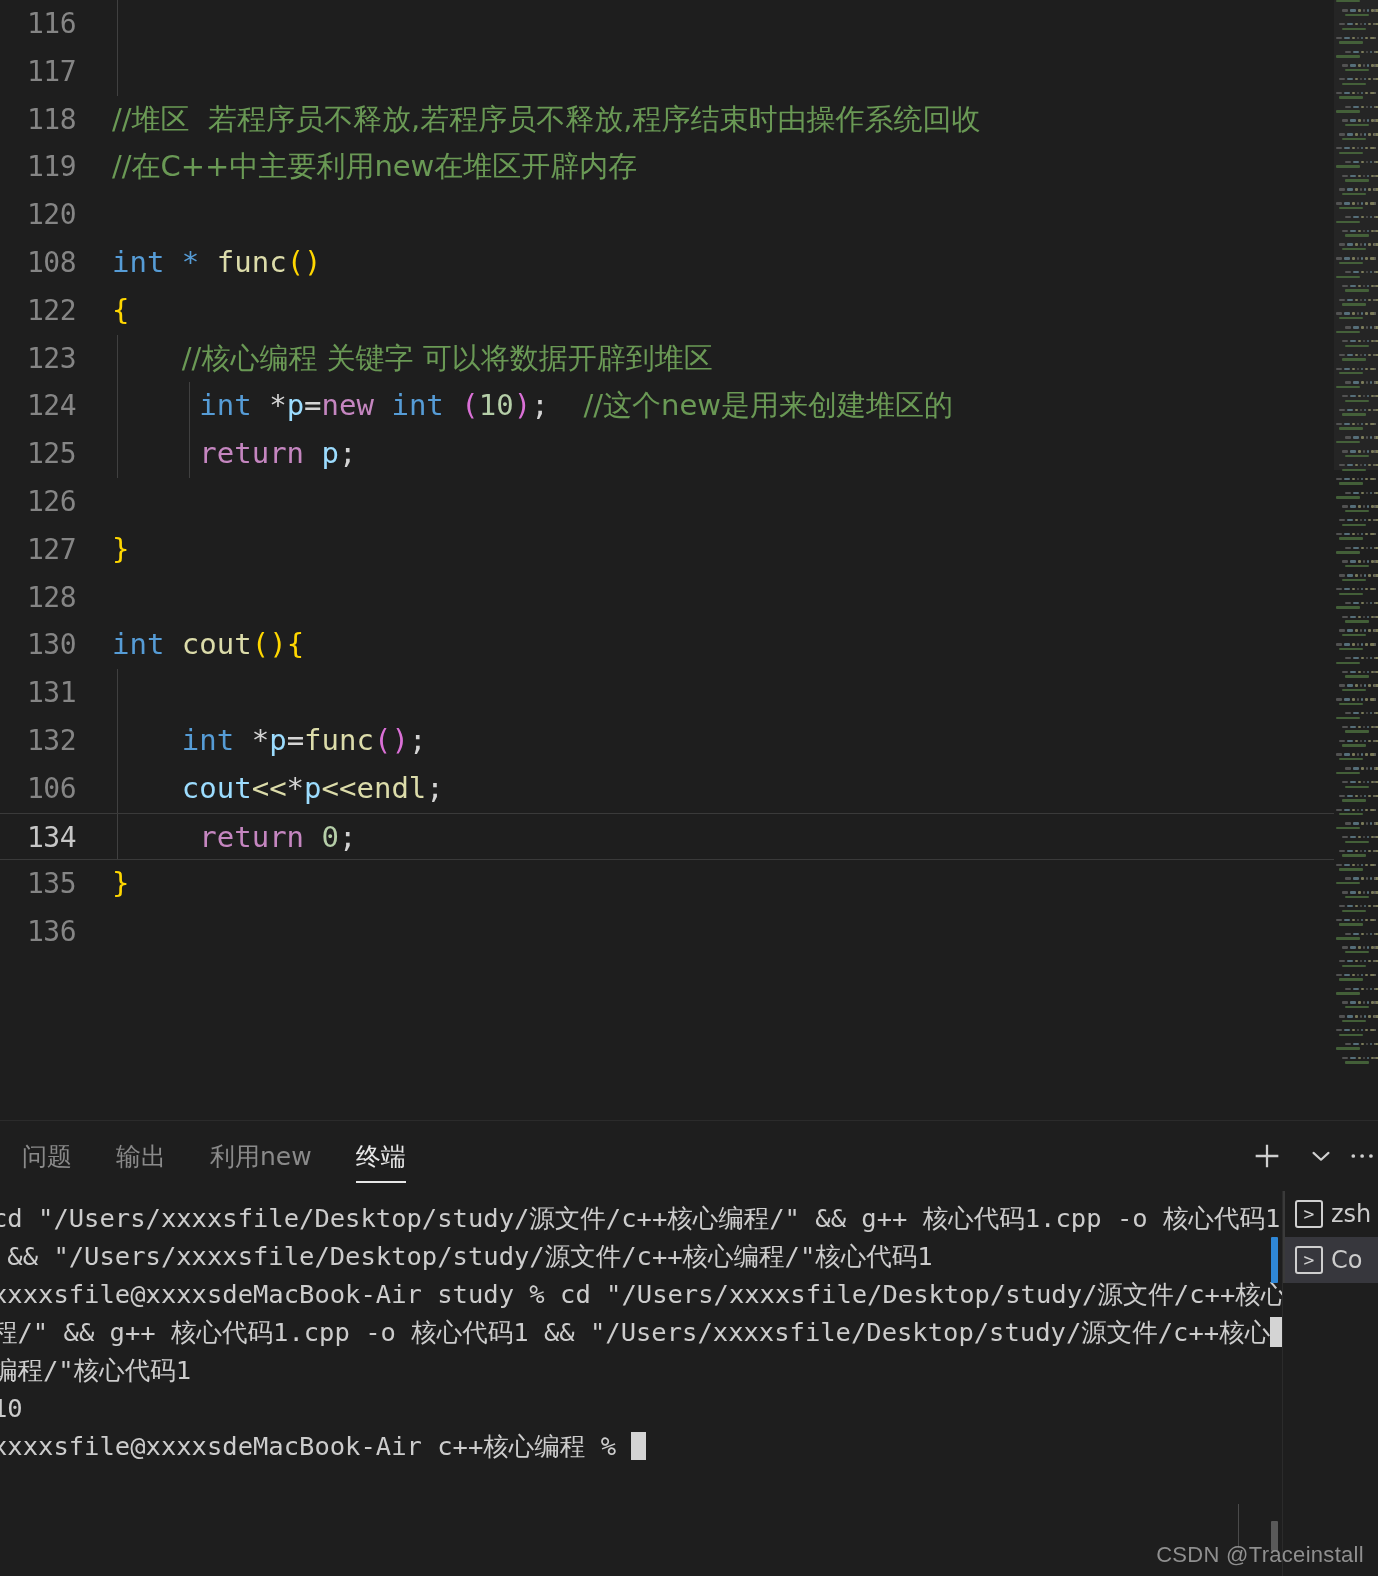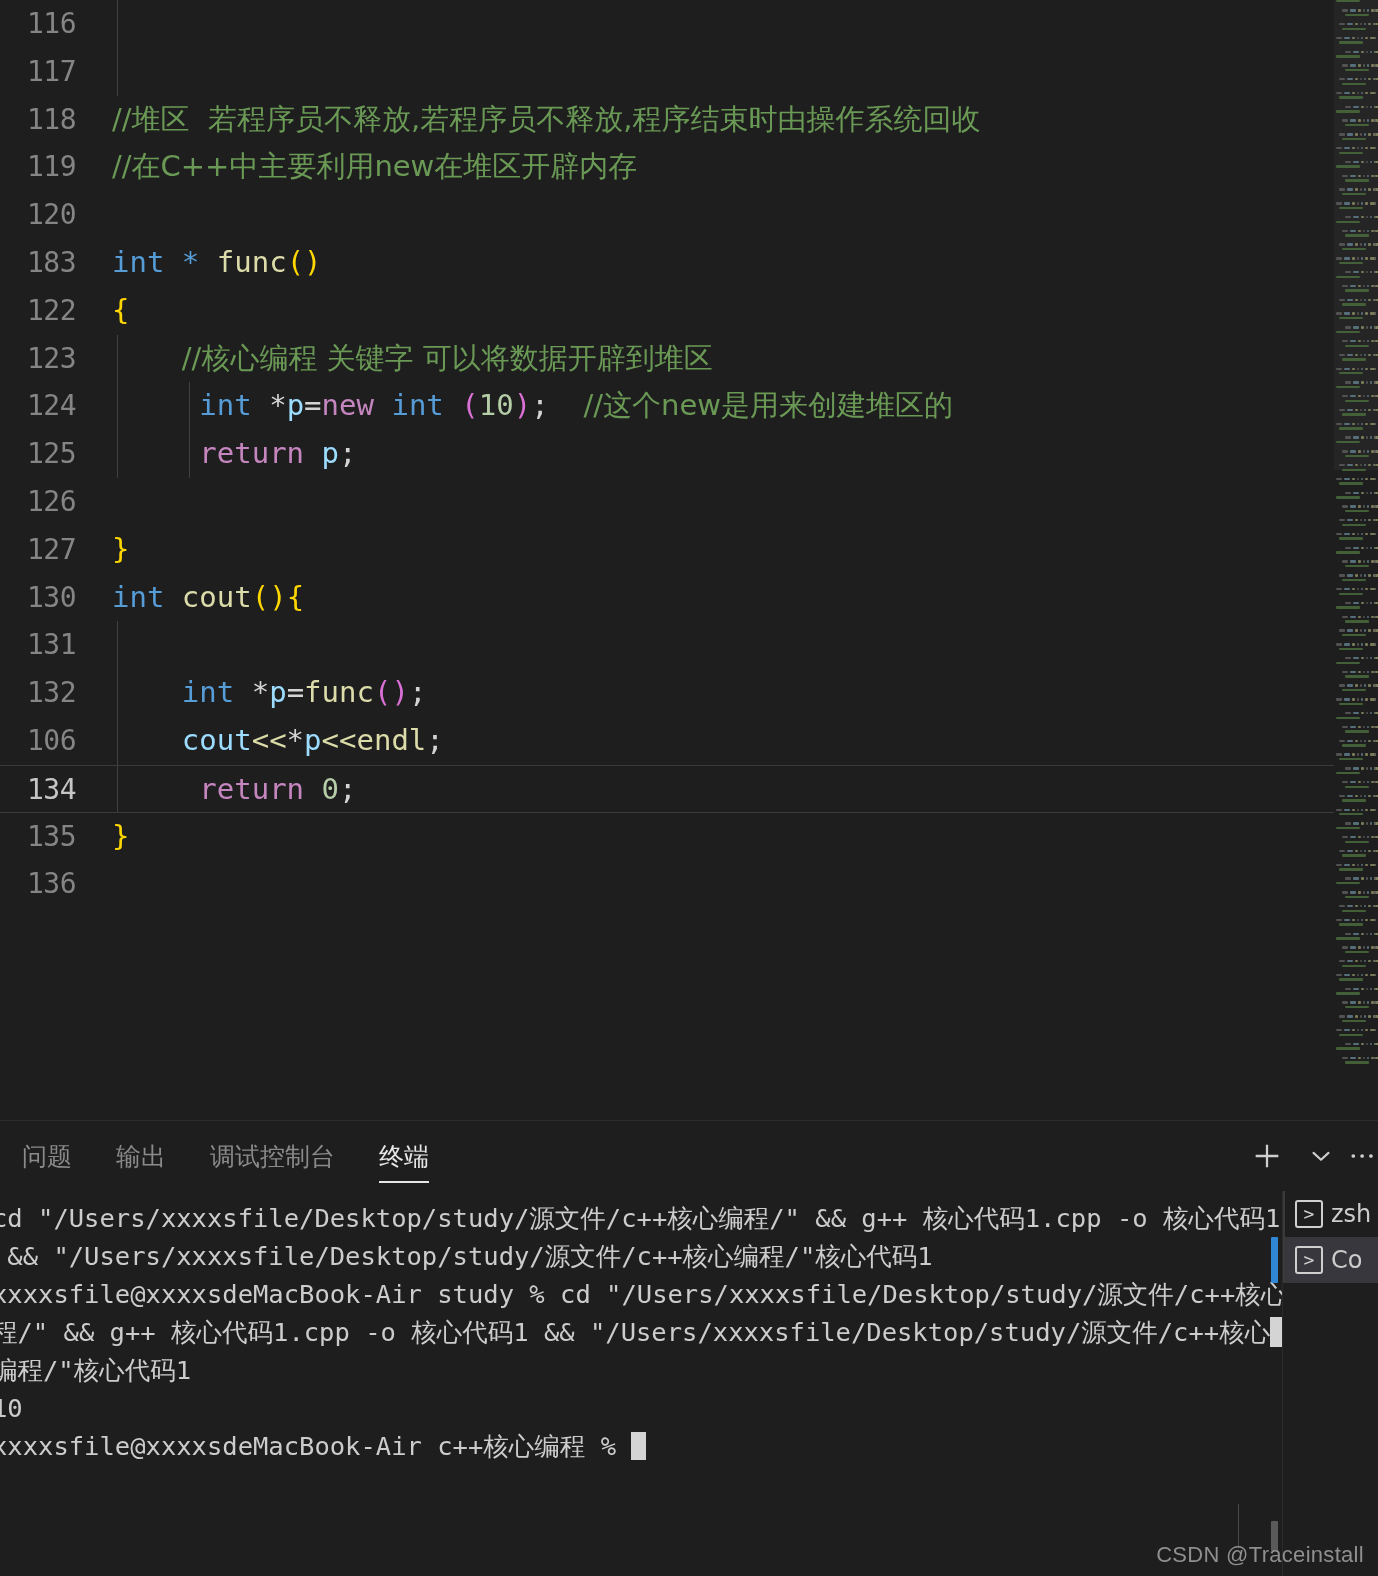--- a/index.html
+++ b/index.html
@@ -283,27 +283,28 @@
 
 <div id="app">
 
   <div id="editor">
     <div class="code-area" id="code-area">
         <div class="code-line"><span class="ln">116</span><div class="guide g1"></div><span class="ltext"></span></div>
         <div class="code-line"><span class="ln">117</span><div class="guide g1"></div><span class="ltext"></span></div>
         <div class="code-line"><span class="ln">118</span><span class="ltext"><span class="c-comment cjk">//堆区  若程序员不释放,若程序员不释放,程序结束时由操作系统回收</span></span></div>
         <div class="code-line"><span class="ln">119</span><span class="ltext"><span class="c-comment cjk">//在C++中主要利用new在堆区开辟内存</span></span></div>
         <div class="code-line"><span class="ln">120</span><span class="ltext"></span></div>
-        <div class="code-line"><span class="ln">183</span><span class="ltext"><span class="c-keyword">int</span><span class="c-plain"> </span><span class="c-keyword">*</span><span class="c-plain"> </span><span class="c-fn">func</span><span class="c-br1">(</span><span class="c-br1">)</span></span></div>
+        <div class="code-line"><span class="ln">108</span><span class="ltext"><span class="c-keyword">int</span><span class="c-plain"> </span><span class="c-keyword">*</span><span class="c-plain"> </span><span class="c-fn">func</span><span class="c-br1">(</span><span class="c-br1">)</span></span></div>
         <div class="code-line"><span class="ln">122</span><span class="ltext"><span class="c-br1">{</span></span></div>
         <div class="code-line"><span class="ln">123</span><div class="guide g1"></div><span class="ltext"><span class="c-plain">    </span><span class="c-comment cjk">//核心编程 关键字 可以将数据开辟到堆区</span></span></div>
         <div class="code-line"><span class="ln">124</span><div class="guide g1"></div><div class="guide g2"></div><span class="ltext"><span class="c-plain">    </span><span class="c-keyword"> int</span><span class="c-plain"> </span><span class="c-plain">*</span><span class="c-var">p</span><span class="c-plain">=</span><span class="c-ctrl">new</span><span class="c-plain"> </span><span class="c-keyword">int</span><span class="c-plain"> </span><span class="c-br2">(</span><span class="c-num">10</span><span class="c-br2">)</span><span class="c-plain">;</span><span class="c-plain">  </span><span class="c-comment cjk">//这个new是用来创建堆区的</span></span></div>
         <div class="code-line"><span class="ln">125</span><div class="guide g1"></div><div class="guide g2"></div><span class="ltext"><span class="c-plain">    </span><span class="c-ctrl"> return</span><span class="c-plain"> </span><span class="c-var">p</span><span class="c-plain">;</span></span></div>
         <div class="code-line"><span class="ln">126</span><span class="ltext"></span></div>
         <div class="code-line"><span class="ln">127</span><span class="ltext"><span class="c-br1">}</span></span></div>
+        <div class="code-line"><span class="ln">128</span><span class="ltext"></span></div>
         <div class="code-line"><span class="ln">130</span><span class="ltext"><span class="c-keyword">int</span><span class="c-plain"> </span><span class="c-fn">cout</span><span class="c-br1">(</span><span class="c-br1">)</span><span class="c-br1">{</span></span></div>
         <div class="code-line"><span class="ln">131</span><div class="guide g1"></div></div>
         <div class="code-line"><span class="ln">132</span><div class="guide g1"></div><span class="ltext"><span class="c-plain">    </span><span class="c-keyword">int</span><span class="c-plain"> </span><span class="c-plain">*</span><span class="c-var">p</span><span class="c-plain">=</span><span class="c-fn">func</span><span class="c-br2">(</span><span class="c-br2">)</span><span class="c-plain">;</span></span></div>
         <div class="code-line"><span class="ln">106</span><div class="guide g1"></div><span class="ltext"><span class="c-plain">    </span><span class="c-var">cout</span><span class="c-fn">&lt;&lt;</span><span class="c-plain">*</span><span class="c-var">p</span><span class="c-fn">&lt;&lt;</span><span class="c-fn">endl</span><span class="c-plain">;</span></span></div>
         <div class="code-line current"><span class="ln">134</span><div class="guide g1"></div><span class="ltext"><span class="c-plain">    </span><span class="c-ctrl"> return</span><span class="c-plain"> </span><span class="c-num">0</span><span class="c-plain">;</span></span></div>
         <div class="code-line"><span class="ln">135</span><span class="ltext"><span class="c-br1">}</span></span></div>
         <div class="code-line"><span class="ln">136</span><span class="ltext"></span></div>
       </div>
 
     <div class="deco" style="top:455px;height:6px;background:#5a5a5a;"></div>
@@ -1399,21 +1400,21 @@
   <div id="panel">
 
     <div id="panel-tabs">
       <div class="ptab">
         <span>问题</span>
       </div>
       <div class="ptab">
         <span>输出</span>
       </div>
       <div class="ptab">
-        <span>调试控制台</span>
+        <span>利用new</span>
       </div>
       <div class="ptab active">
         <span>终端</span>
       </div>
 
       <div id="panel-actions">
         <div class="pact">
           <svg width="34" height="34" viewBox="0 0 24 24" aria-hidden="true">
             <path d="M12 4 L12 20 M4 12 L20 12" stroke="#cfcfcf" stroke-width="1.6" fill="none"></path>
           </svg>

